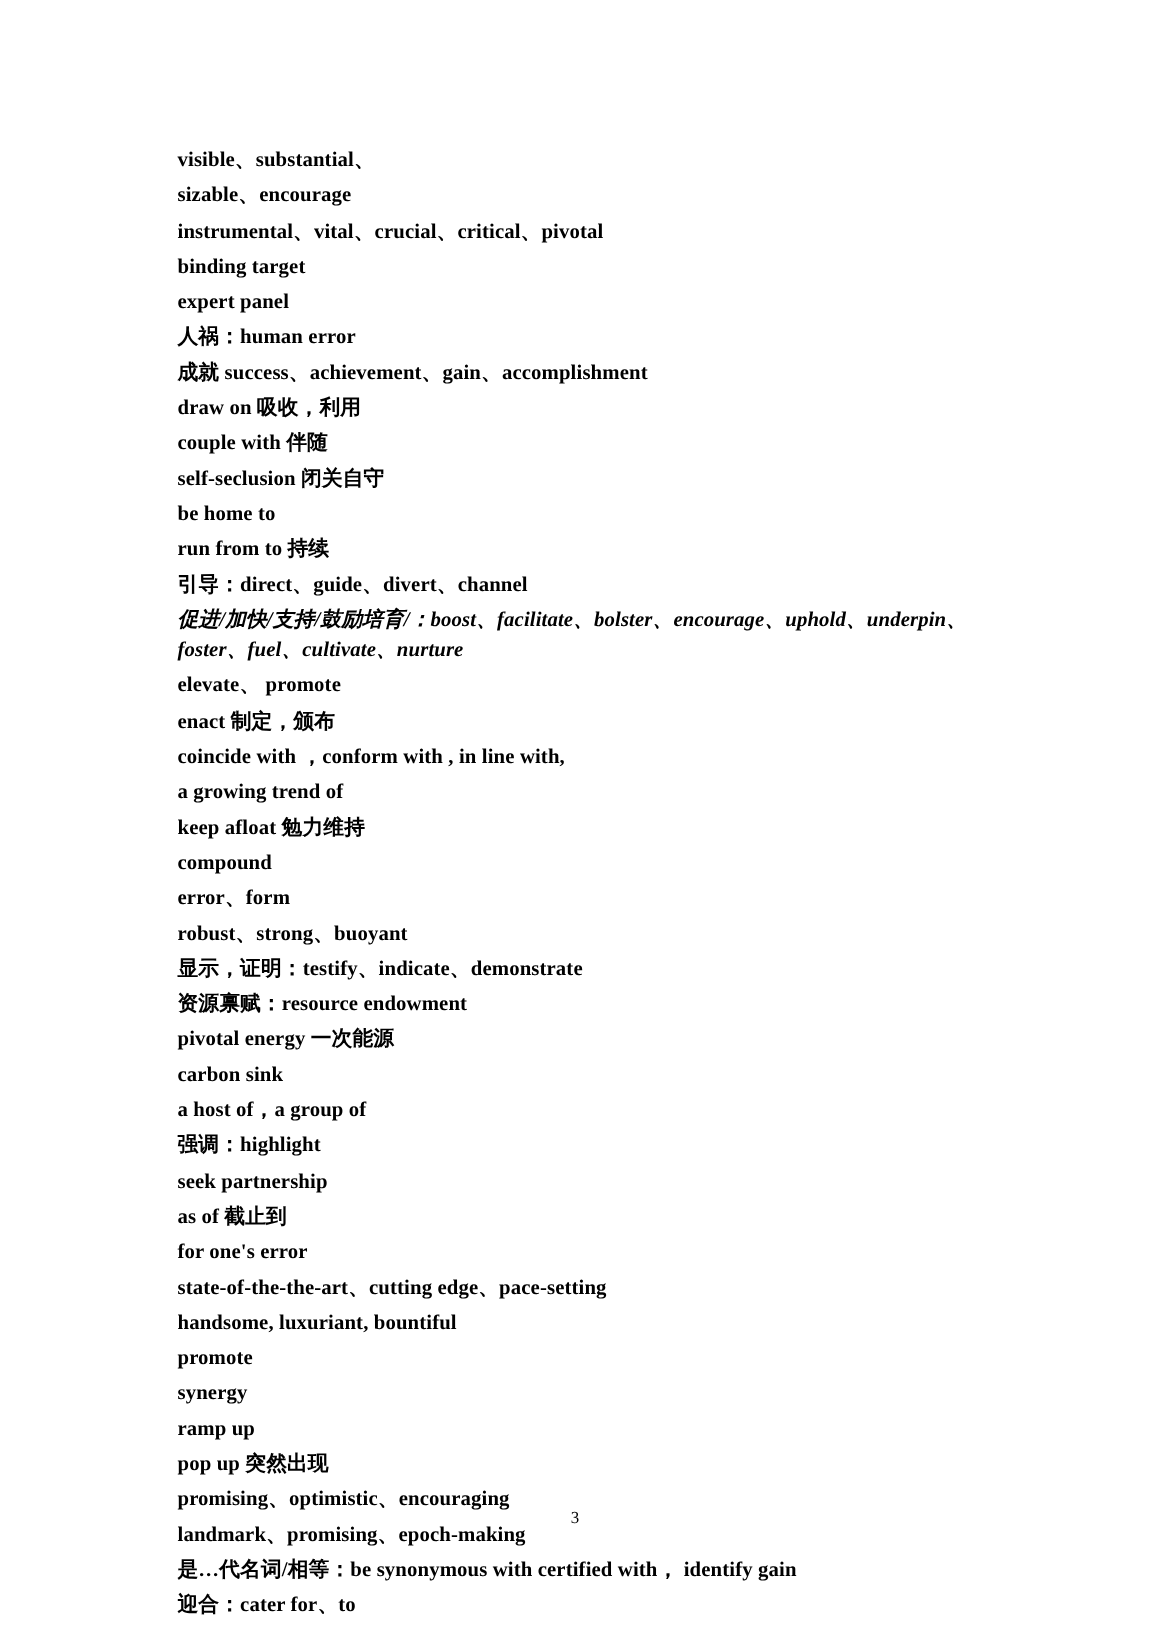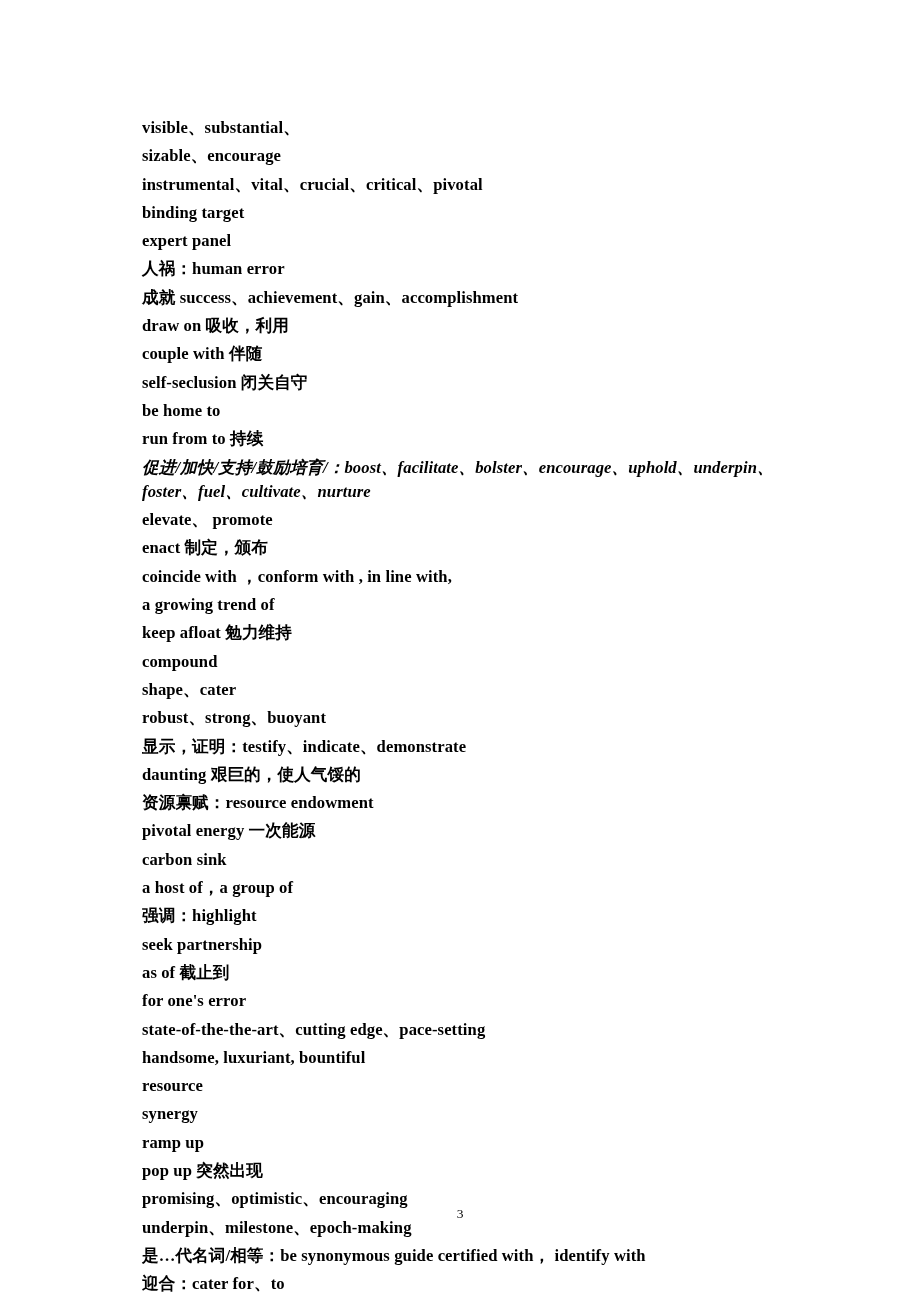--- a/index.html
+++ b/index.html
@@ -83,46 +83,46 @@
       <div class="note-line">instrumental、vital、crucial、critical、pivotal</div>
       <div class="note-line">binding target</div>
       <div class="note-line">expert panel</div>
       <div class="note-line">人祸：human error</div>
       <div class="note-line">成就 success、achievement、gain、accomplishment</div>
       <div class="note-line">draw on 吸收，利用</div>
       <div class="note-line">couple with 伴随</div>
       <div class="note-line">self-seclusion 闭关自守</div>
       <div class="note-line">be home to</div>
       <div class="note-line">run from to 持续</div>
+      <div class="note-line">引导：direct、guide、divert、channel</div>
       <div class="note-line wrapping">促进/加快/支持/鼓励培育/：boost、facilitate、bolster、encourage、uphold、underpin、foster、fuel、cultivate、nurture</div>
       <div class="note-line">elevate、 promote</div>
       <div class="note-line">enact 制定，颁布</div>
       <div class="note-line">coincide with ，conform with , in line with,</div>
       <div class="note-line">a growing trend of</div>
       <div class="note-line">keep afloat 勉力维持</div>
       <div class="note-line">compound</div>
-      <div class="note-line">shape、cater</div>
+      <div class="note-line">error、form</div>
       <div class="note-line">robust、strong、buoyant</div>
       <div class="note-line">显示，证明：testify、indicate、demonstrate</div>
-      <div class="note-line">daunting 艰巨的，使人气馁的</div>
       <div class="note-line">资源禀赋：resource endowment</div>
       <div class="note-line">pivotal energy 一次能源</div>
       <div class="note-line">carbon sink</div>
       <div class="note-line">a host of，a group of</div>
       <div class="note-line">强调：highlight</div>
       <div class="note-line">seek partnership</div>
       <div class="note-line">as of 截止到</div>
       <div class="note-line">for one's error</div>
       <div class="note-line">state-of-the-the-art、cutting edge、pace-setting</div>
       <div class="note-line">handsome, luxuriant, bountiful</div>
-      <div class="note-line">resource</div>
+      <div class="note-line">promote</div>
       <div class="note-line">synergy</div>
       <div class="note-line">ramp up</div>
       <div class="note-line">pop up 突然出现</div>
       <div class="note-line">promising、optimistic、encouraging</div>
-      <div class="note-line">underpin、milestone、epoch-making</div>
-      <div class="note-line">是…代名词/相等：be synonymous guide certified with， identify with</div>
+      <div class="note-line">landmark、promising、epoch-making</div>
+      <div class="note-line">是…代名词/相等：be synonymous with certified with， identify gain</div>
       <div class="note-line">迎合：cater for、to</div>
     </div>
 
   <div id="page-number">3</div>
 
 </div>
 
 </body></html>

